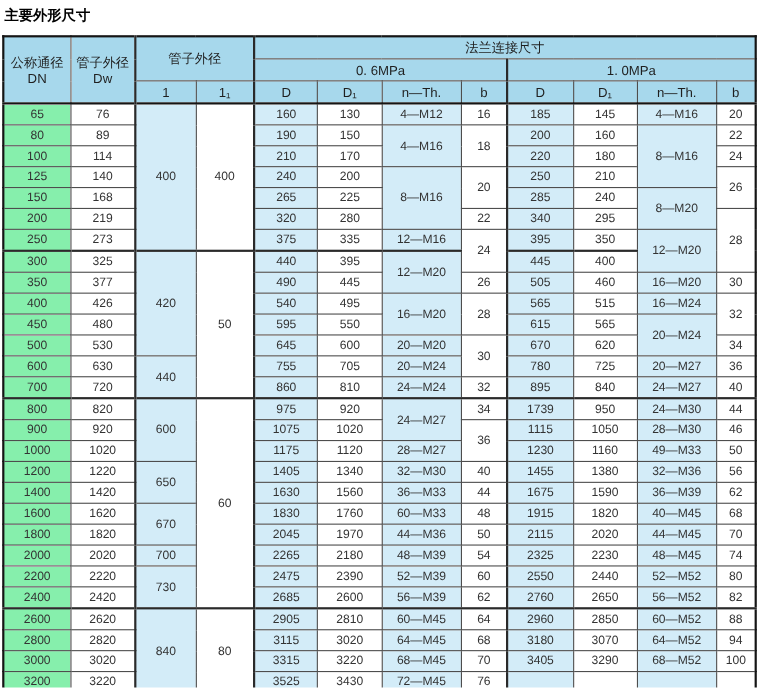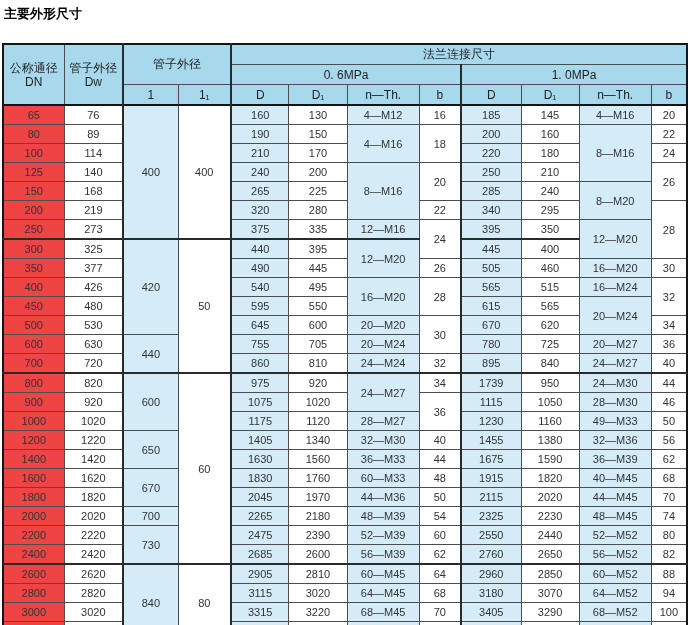--- a/index.html
+++ b/index.html
@@ -1,23 +1,23 @@
 <!DOCTYPE html>
 <html><head>
 <meta charset="utf-8">
 <style>
   html,body{margin:0;padding:0;background:#ffffff;}
   body{width:690px;height:625px;font-family:"Liberation Sans","DejaVu Sans",sans-serif;}
-  .title{font-size:13px;font-weight:bold;color:#000;margin:5px 0 20px 4px;}
+  .title{font-size:13px;font-weight:bold;color:#000;margin:5px 0 9px 4px;}
   table{border-collapse:collapse;table-layout:fixed;width:686px;margin-left:2px;border:2px solid #151515;}
   th,td{border:1px solid #4d4d4d;text-align:center;vertical-align:middle;padding:0;overflow:hidden;white-space:nowrap;}
   thead th{background:#a7d8ec;font-weight:normal;font-size:12px;color:#1f1f1f;height:19px;}
   thead{border-bottom:2px solid #151515;}
   td{height:18px;font-size:11px;color:#333;}
-  .c-dn{background:#ef4444;}
+  .c-dn{background:#86efac;}
   .c-b{background:#d3ecf8;}
   .c-w{background:#ffffff;}
   .bl{border-left:2px solid #2a2a2a;}
   tr.grp td{border-top:2px solid #2a2a2a;}
   .two-line div{line-height:14px;}
 </style>
 </head>
 <body>
 
 <div class="title">主要外形尺寸</div>

